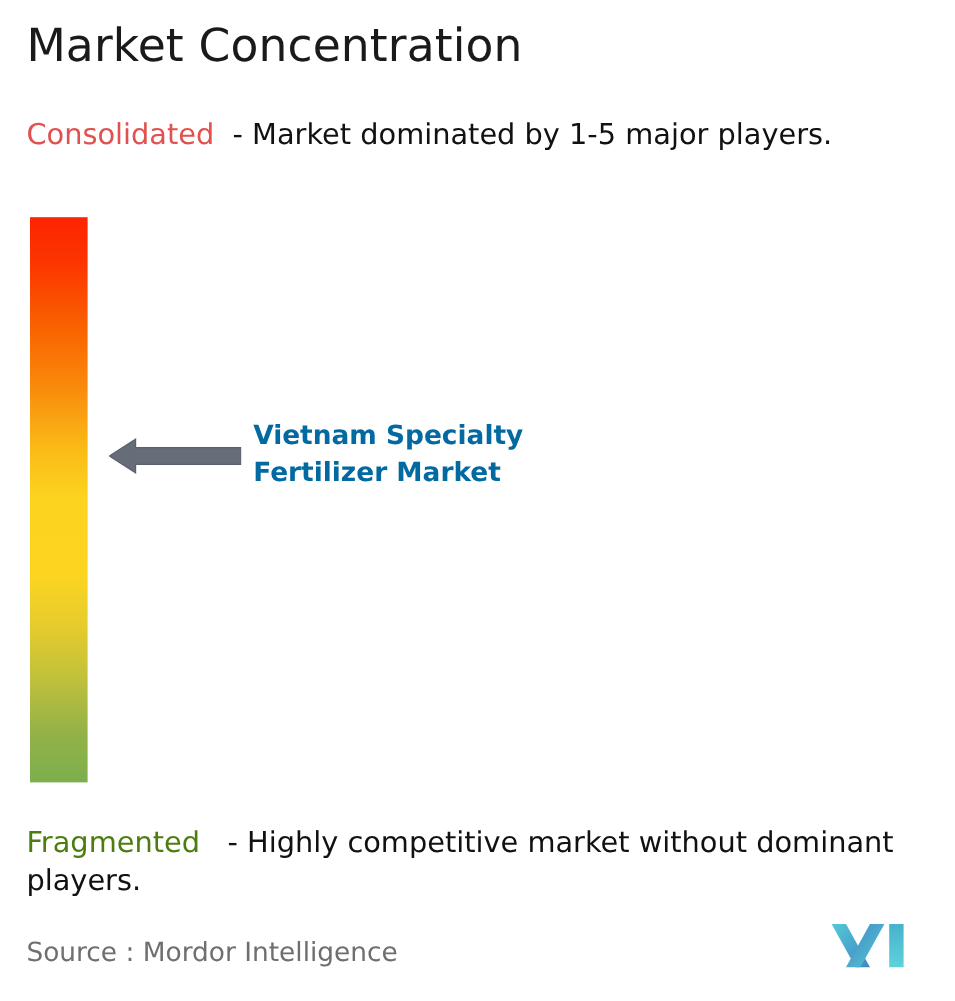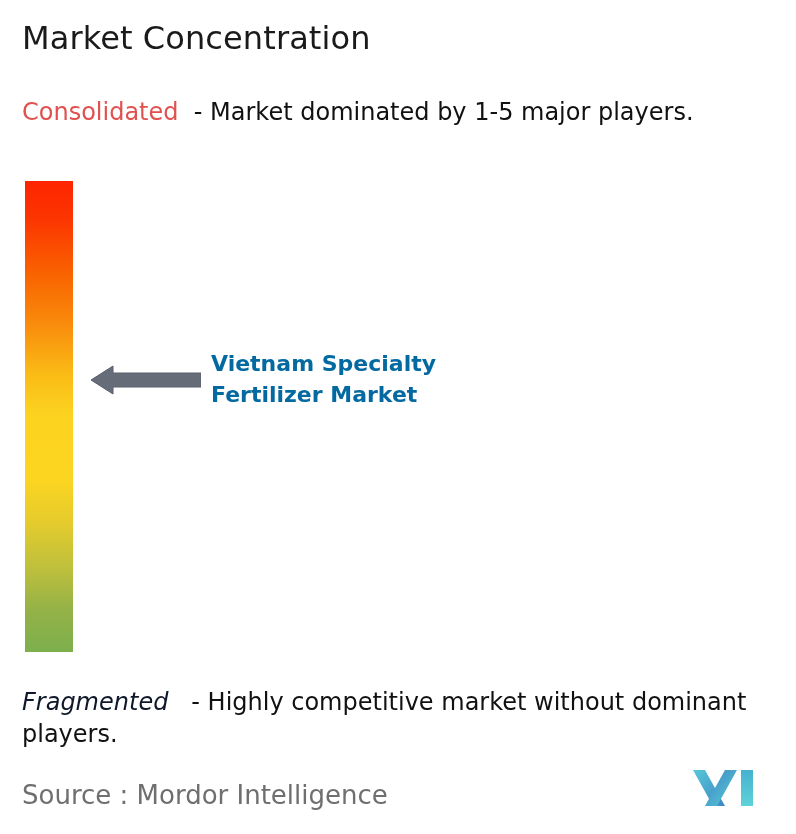--- a/index.html
+++ b/index.html
@@ -14,21 +14,21 @@
     overflow: hidden;
     font-family: "DejaVu Sans", "Liberation Sans", sans-serif;
     -webkit-font-smoothing: antialiased;
   }
 
   
   .title {
     position: absolute;
     left: 22px;
     top: 20px;
-    font-size: 32px;
+    font-size: 38px;
     line-height: 36px;
     color: #1a1a1a;
     font-weight: 400;
     letter-spacing: 0.1px;
     white-space: nowrap;
   }
 
   
   .caption-top {
     position: absolute;
@@ -47,22 +47,21 @@
     width: 768px;
     font-size: 24px;
     line-height: 32px;
     color: #111111;
     font-weight: 400;
   }
   .kw-consolidated {
     color: #e0514f;
   }
   .kw-fragmented {
-    color: #0f172a;
-    font-style: italic;
+    color: #4d7c0f;
   }
   .kw-sep {
     white-space: pre;
   }
 
   
   .scale-bar {
     position: absolute;
     left: 25px;
     top: 181px;
@@ -103,21 +102,21 @@
     color: #0369a1;
     font-weight: 700;
     white-space: pre-line;
   }
 
   
   .source-line {
     position: absolute;
     left: 22px;
     top: 781px;
-    font-size: 26px;
+    font-size: 22px;
     line-height: 28px;
     color: #6f6f6f;
     font-weight: 400;
     white-space: nowrap;
   }
 
   
   .brand-logo {
     position: absolute;
     left: 692px;

